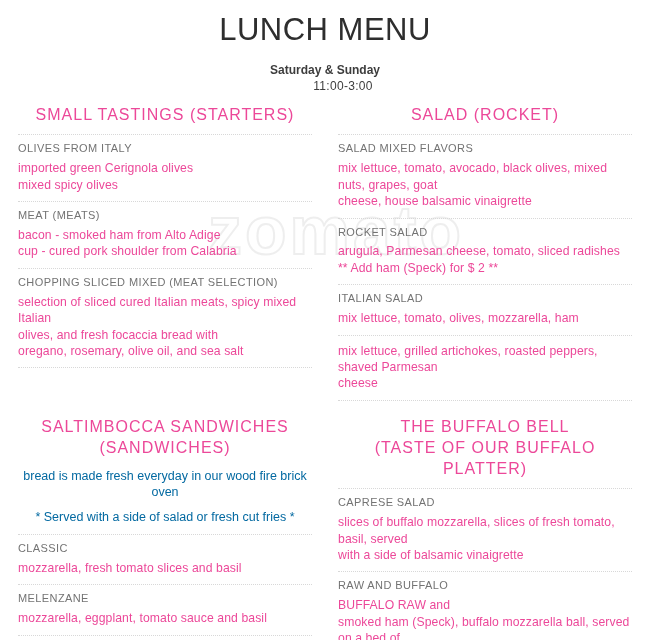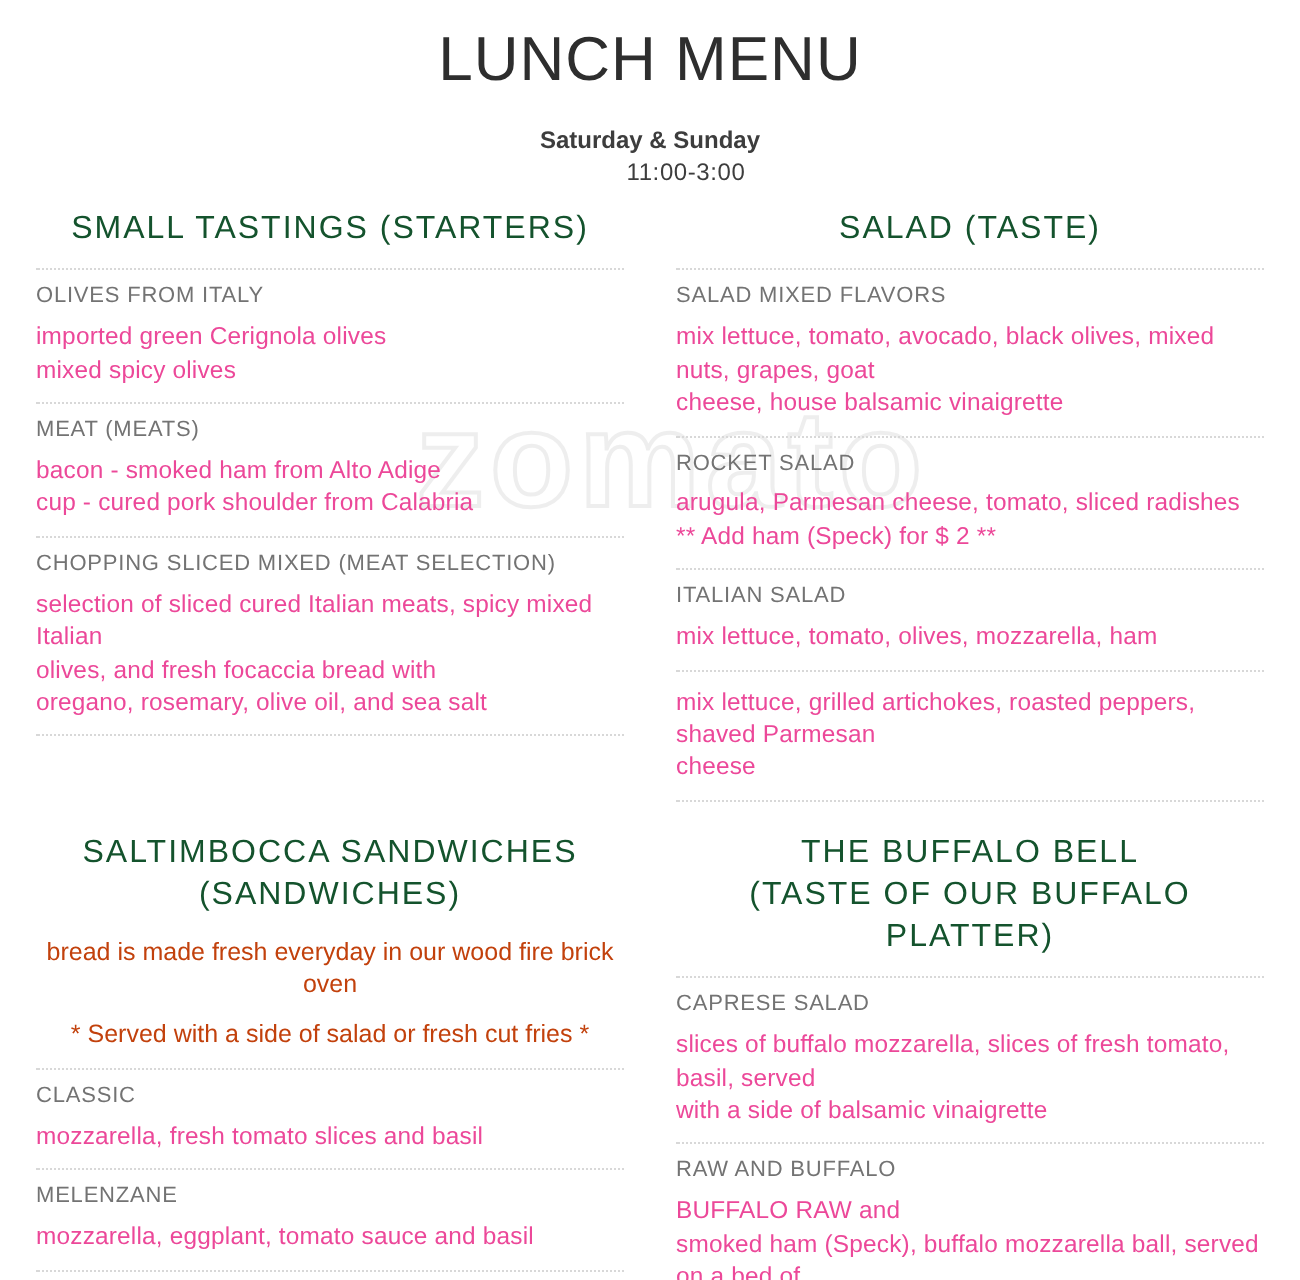--- a/index.html
+++ b/index.html
@@ -33,26 +33,26 @@
   .menu-grid {
     position: relative; z-index: 1;
     display: grid; grid-template-columns: 1fr 1fr;
     column-gap: 26px; row-gap: 12px;
     padding: 8px 18px 0 18px;
   }
 
   .sec-head { border-bottom: 1px dotted #d8d8d8; }
   .sec-heading {
     margin: 0; padding: 4px 0 9px 0;
-    font-size: 16px; font-weight: 400; color: #14532d;
+    font-size: 16px; font-weight: 400; color: #ec4899;
     letter-spacing: 1px; text-align: center;
     line-height: 1.3; white-space: pre-line;
   }
   .sec-note {
-    text-align: center; font-size: 12.5px; color: #c2410c;
+    text-align: center; font-size: 12.5px; color: #0369a1;
     padding: 0 0 9px 0; line-height: 1.3;
   }
 
   .menu-item { padding: 7px 0 8px 0; border-bottom: 1px dotted #d8d8d8; }
   .item-name {
     font-size: 11px; color: #737373; letter-spacing: 0.4px;
     margin-bottom: 4px; line-height: 1.25;
   }
   .item-desc {
     font-size: 12.2px; color: #ec4899; line-height: 1.35;
@@ -91,21 +91,21 @@
       <div class="menu-item">
         <div class="item-name">CHOPPING SLICED MIXED (MEAT SELECTION)</div>
         <div class="item-desc">selection of sliced cured Italian meats, spicy mixed Italian
 olives, and fresh focaccia bread with
 oregano, rosemary, olive oil, and sea salt</div>
       </div>
     </section>
 
     <section>
       <div class="sec-head">
-        <h2 class="sec-heading">SALAD (TASTE)</h2>
+        <h2 class="sec-heading">SALAD (ROCKET)</h2>
       </div>
       <div class="menu-item">
         <div class="item-name">SALAD MIXED FLAVORS</div>
         <div class="item-desc">mix lettuce, tomato, avocado, black olives, mixed nuts, grapes, goat
 cheese, house balsamic vinaigrette</div>
       </div>
       <div class="menu-item">
         <div class="item-name">ROCKET SALAD</div>
         <div class="item-desc">arugula, Parmesan cheese, tomato, sliced radishes
 ** Add ham (Speck) for $ 2 **</div>

